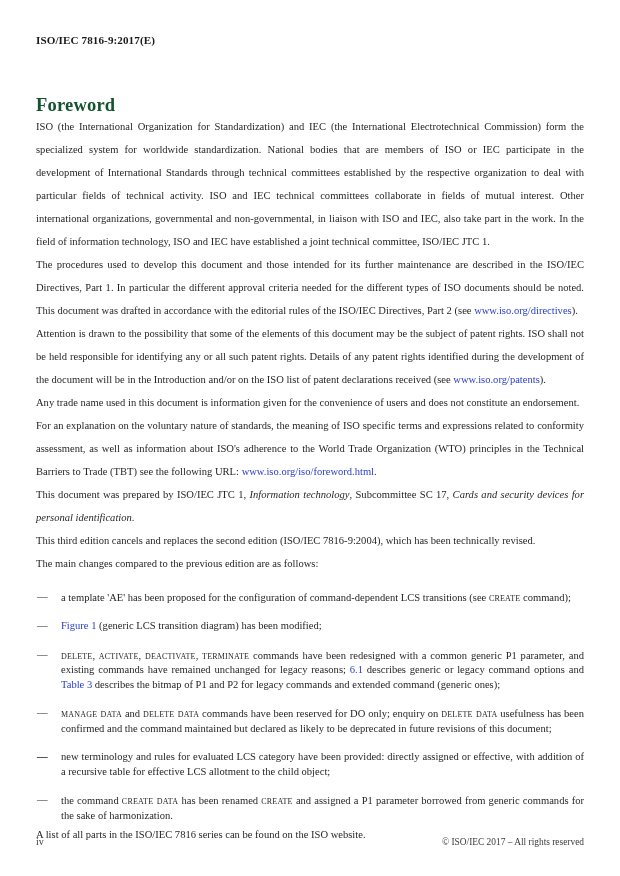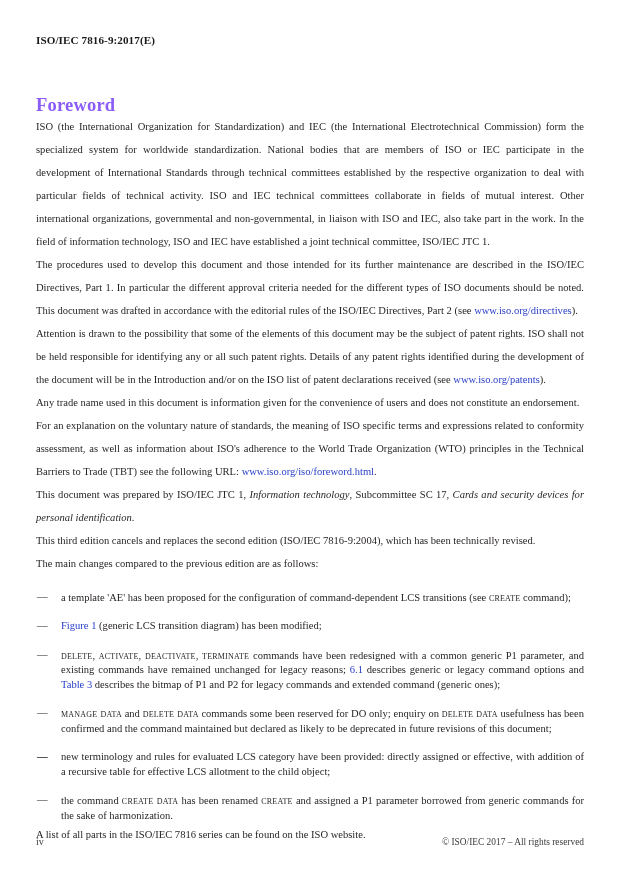--- a/index.html
+++ b/index.html
@@ -33,21 +33,21 @@
     font-size: 11.1px;
     letter-spacing: 0.1px;
     color: #1a1a1a;
     margin: 0 0 0 0;
   }
   h1.foreword {
     font-family: "Liberation Serif", "DejaVu Serif", serif;
     font-weight: bold;
     font-size: 18.5px;
     letter-spacing: 0.2px;
-    color: #8b5cf6;
+    color: #14532d;
     margin: 49px 0 0 0;
     padding: 0;
     line-height: 1.1;
   }
   p.para {
     font-size: 10.55px;
     line-height: 23px;
     text-align: justify;
     margin: 0;
     padding: 0;
@@ -138,21 +138,21 @@
         <li>
           <span class="dash">—</span>
           <span><a class="link">Figure 1</a><span> (generic LCS transition diagram) has been modified;</span></span>
         </li>
         <li>
           <span class="dash">—</span>
           <span><span class="sc">delete</span><span>, </span><span class="sc">activate</span><span>, </span><span class="sc">deactivate</span><span>, </span><span class="sc">terminate</span><span> commands have been redesigned with a common generic P1 parameter, and existing commands have remained unchanged for legacy reasons; </span><a class="link">6.1</a><span> describes generic or legacy command options and </span><a class="link">Table 3</a><span> describes the bitmap of P1 and P2 for legacy commands and extended command (generic ones);</span></span>
         </li>
         <li>
           <span class="dash">—</span>
-          <span><span class="sc">manage data</span><span> and </span><span class="sc">delete data</span><span> commands some been reserved for DO only; enquiry on </span><span class="sc">delete data</span><span> usefulness has been confirmed and the command maintained but declared as likely to be deprecated in future revisions of this document;</span></span>
+          <span><span class="sc">manage data</span><span> and </span><span class="sc">delete data</span><span> commands have been reserved for DO only; enquiry on </span><span class="sc">delete data</span><span> usefulness has been confirmed and the command maintained but declared as likely to be deprecated in future revisions of this document;</span></span>
         </li>
         <li>
           <span class="dash">—</span>
         </li>
         <li>
           <span class="dash">—</span>
           <span><span>new terminology and rules for evaluated LCS category have been provided: directly assigned or effective, with addition of a recursive table for effective LCS allotment to the child object;</span></span>
         </li>
         <li>
           <span class="dash">—</span>

